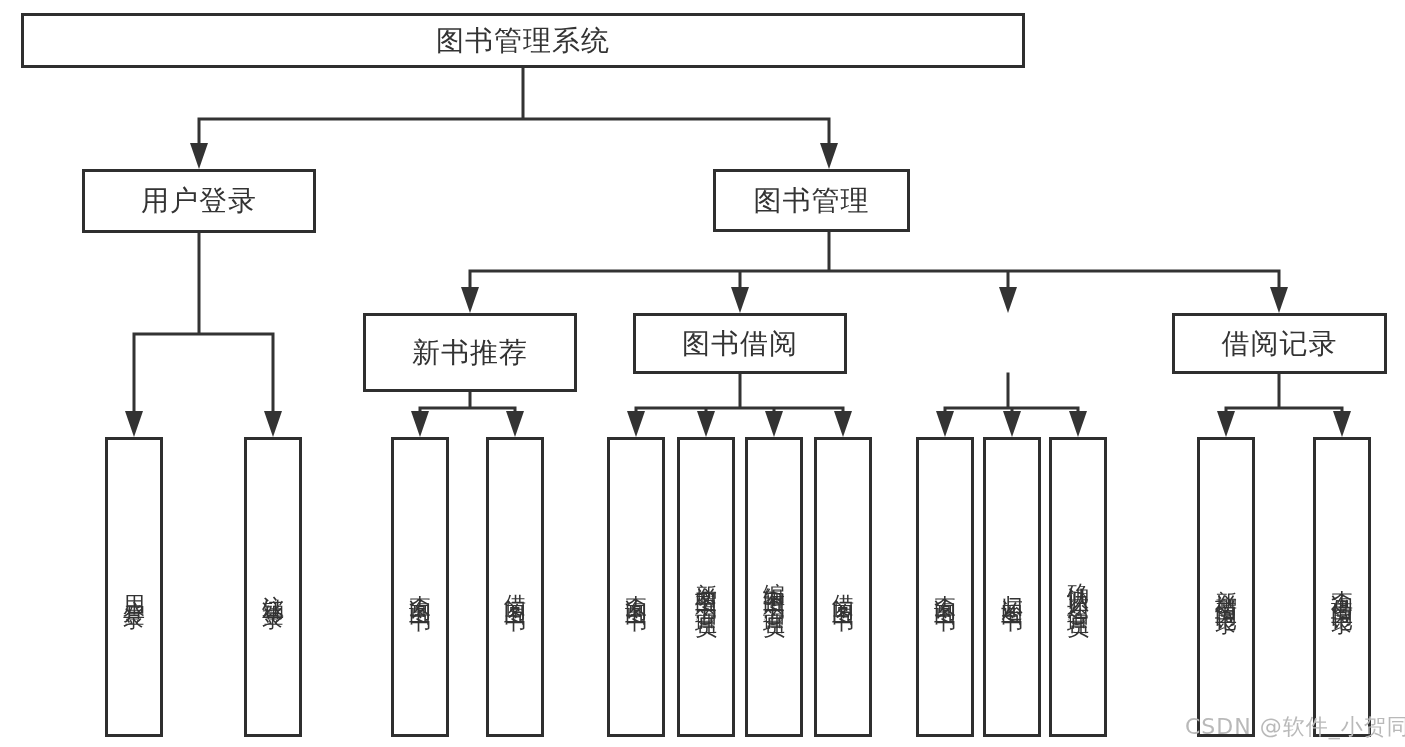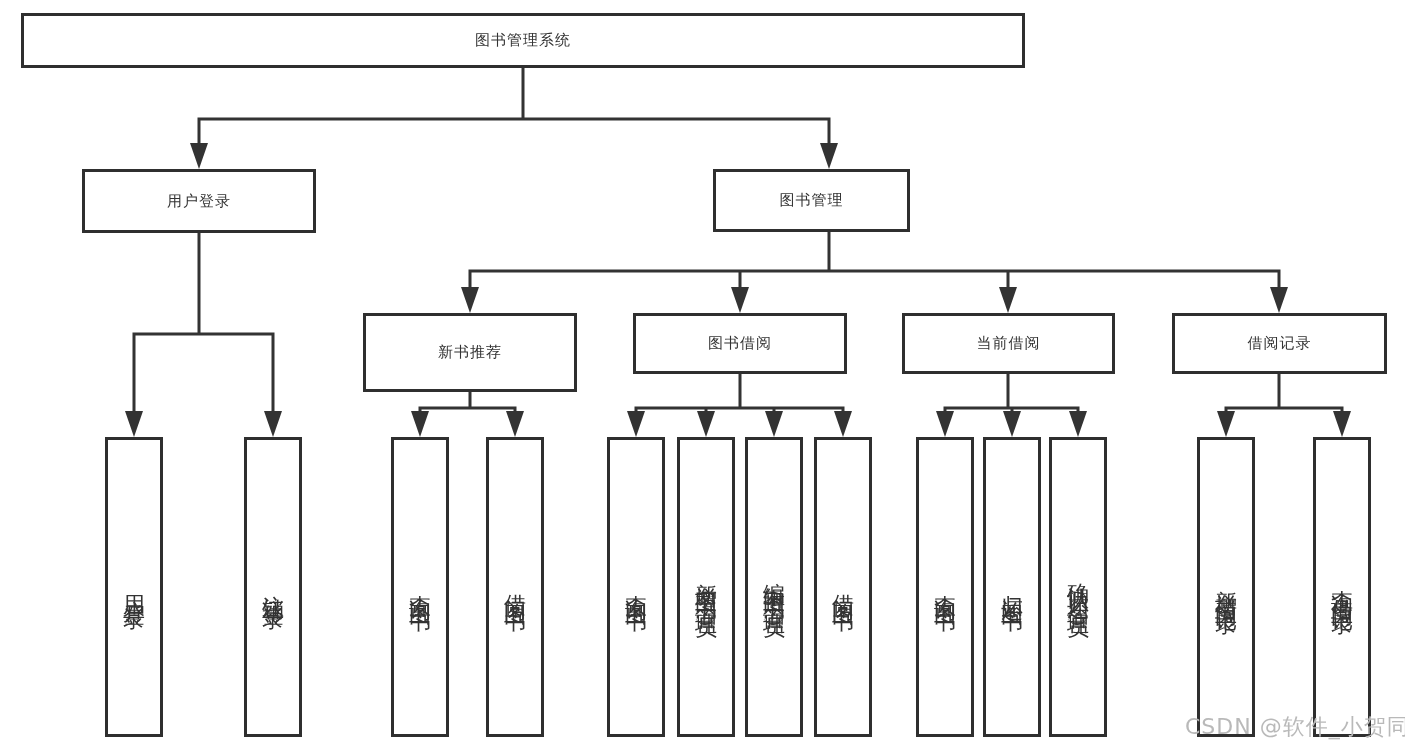--- a/index.html
+++ b/index.html
@@ -21,21 +21,21 @@
     position: absolute;
     box-sizing: border-box;
     border: 3px solid #2f2f2f;
     background: #ffffff;
     display: flex;
     align-items: center;
     justify-content: center;
     z-index: 2;
   }
   .node .lbl {
-    font-size: 15px;
+    font-size: 28px;
     color: #333333;
     white-space: nowrap;
     letter-spacing: 1px;
   }
   .node.v .lbl {
     writing-mode: vertical-rl;
     text-orientation: mixed;
     font-size: 22px;
     letter-spacing: 5px;
     white-space: normal;
@@ -107,23 +107,20 @@
   <div class="node" style="left:713px; top:169px; width:197px; height:63px">
     <span class="lbl">图书管理</span>
   </div>
 
   <div class="node" style="left:363px; top:313px; width:214px; height:79px">
     <span class="lbl">新书推荐</span>
   </div>
   <div class="node" style="left:633px; top:313px; width:214px; height:61px">
     <span class="lbl">图书借阅</span>
   </div>
-  <div class="node" style="left:902px; top:313px; width:213px; height:61px">
-    <span class="lbl">当前借阅</span>
-  </div>
   <div class="node" style="left:1172px; top:313px; width:215px; height:61px">
     <span class="lbl">借阅记录</span>
   </div>
 
   <div class="node v" style="left:105px; top:437px; width:58px; height:300px">
     <span class="lbl">用户登录</span>
   </div>
   <div class="node v" style="left:244px; top:437px; width:58px; height:300px">
     <span class="lbl">注销登录</span>
   </div>

